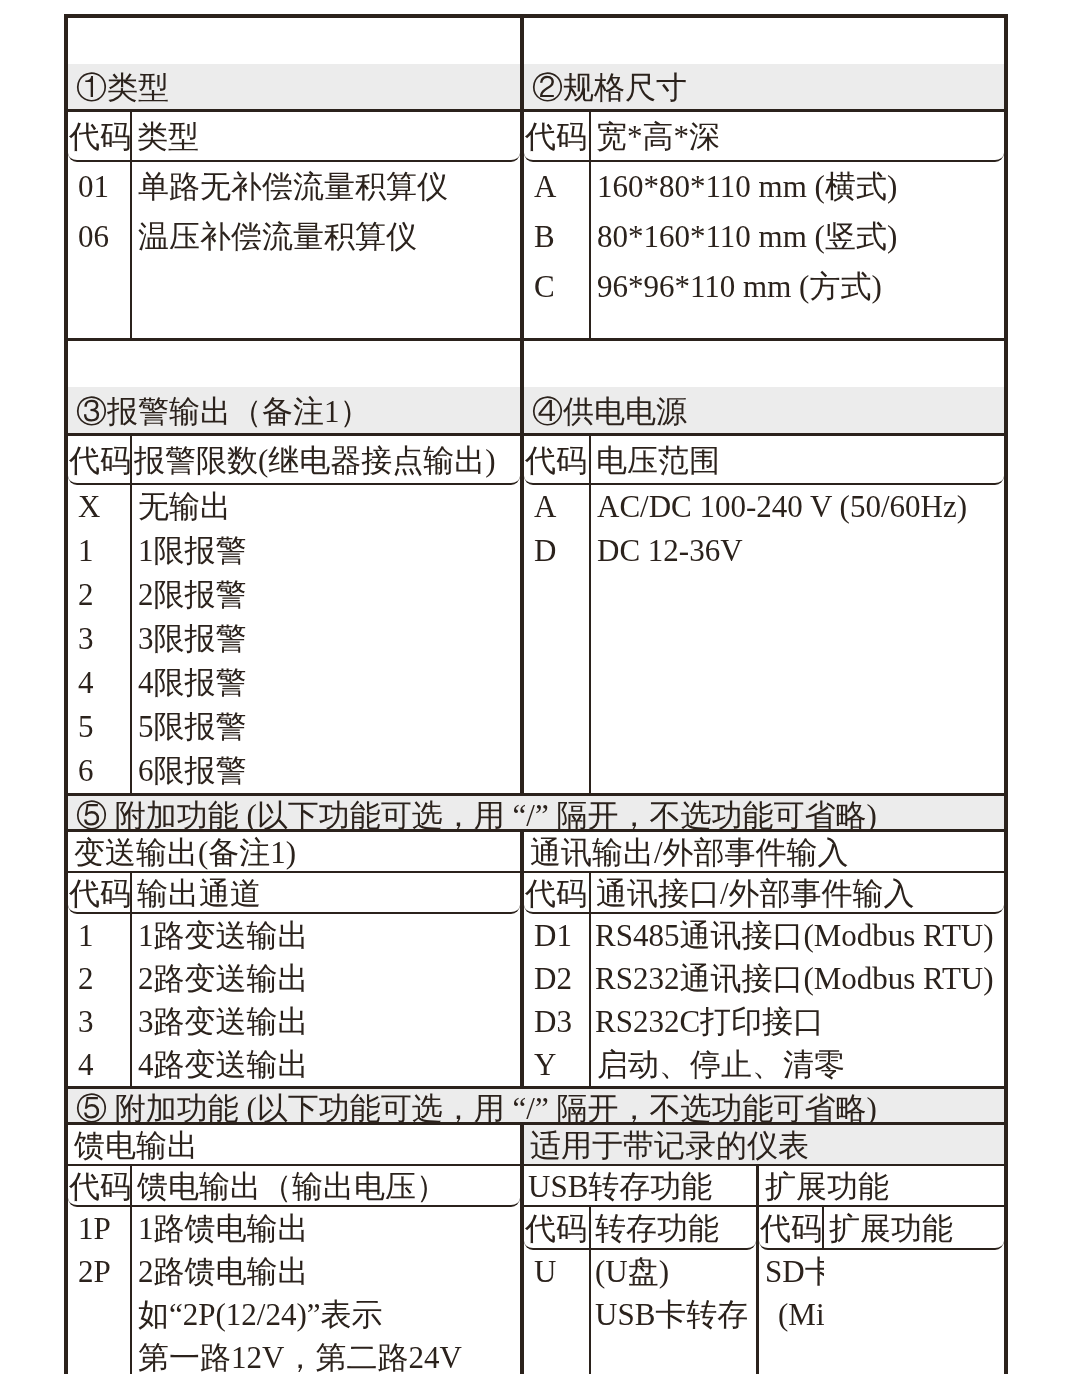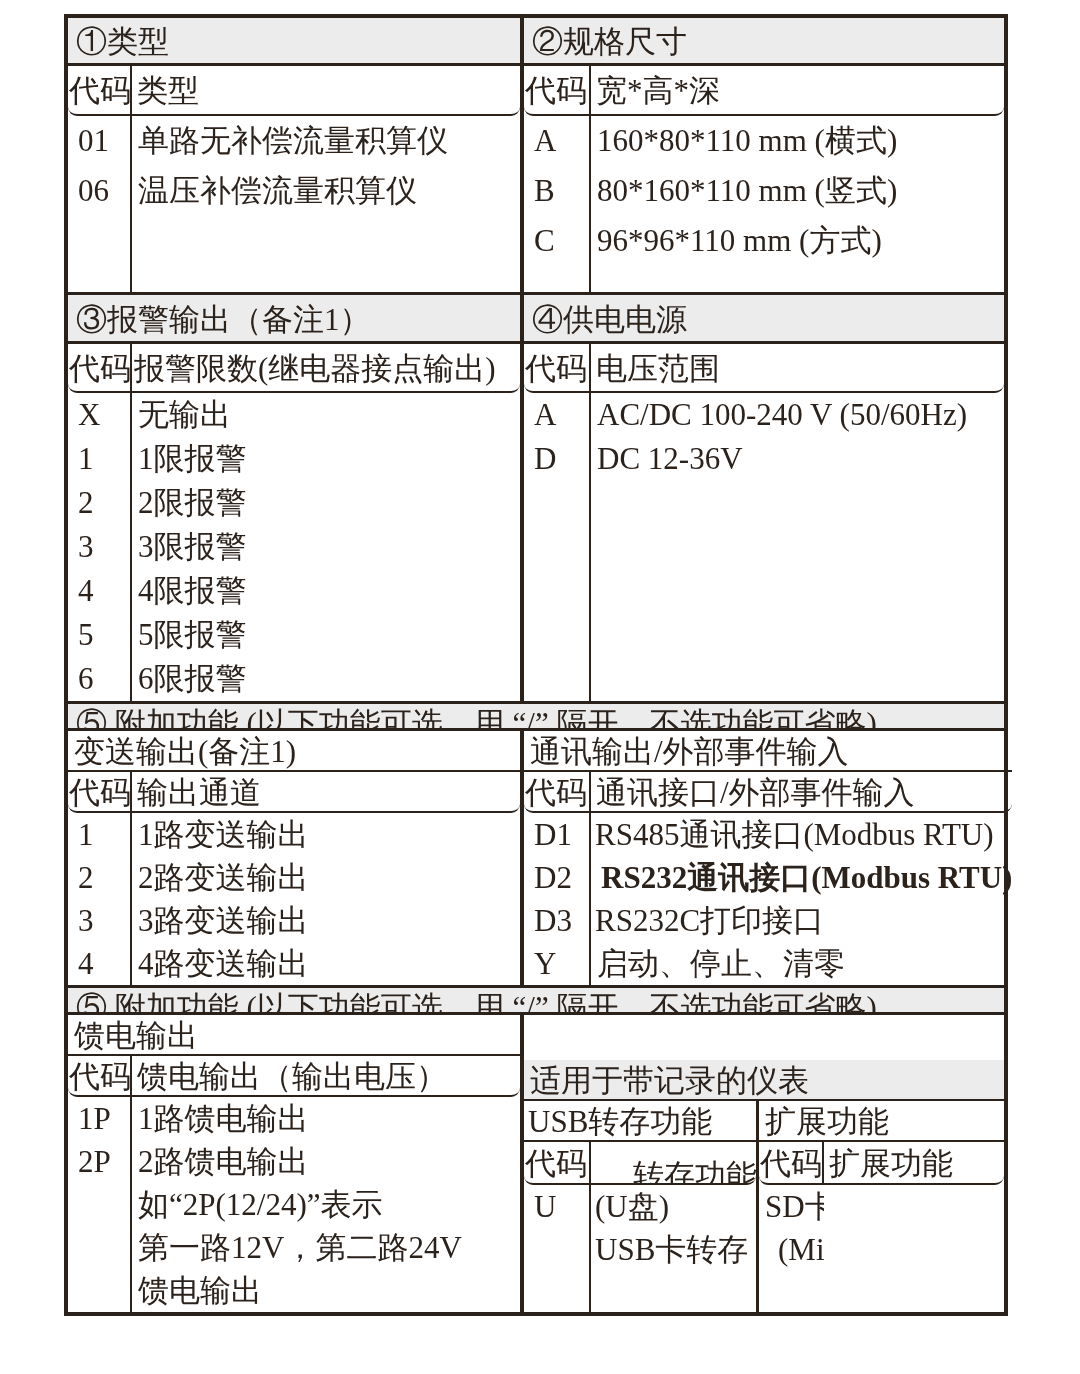--- a/index.html
+++ b/index.html
@@ -22,28 +22,28 @@
     background:var(--paper);
     font-size:31px;
   }
   .block{display:grid;grid-template-columns:452px 1fr;}
   .half{display:flex;flex-direction:column;}
   .half.right{border-left:4px solid var(--ink);}
   .sec-title{
     height:48px;line-height:48px;
     background:var(--band);
     border-bottom:3px solid var(--ink);
-    padding:0 8px;white-space:nowrap;overflow:hidden;
+    padding:0 8px;white-space:nowrap;overflow:hidden;margin-top:46px;
   }
   .sub-title{
     height:41px;line-height:41px;
     border-bottom:2px solid var(--ink);
     padding:0 6px;white-space:nowrap;overflow:hidden;
   }
-  .sub-title.gray{background:var(--band);margin-top:45px;}
+  .sub-title.gray{background:var(--band);}
   .subhead{
     display:grid;
     border-bottom:2px solid var(--ink);
     border-radius:9px;
   }
   .subhead>.ch{height:100%;line-height:inherit;white-space:nowrap;overflow:hidden;}
   .subhead>.ch.code{border-right:2px solid var(--ink);padding:0 1px;}
   .subhead>.ch.desc{padding:0 5px;}
   .cw64{grid-template-columns:64px 1fr;}
   .cw67{grid-template-columns:67px 1fr;}
@@ -61,21 +61,21 @@
   .b2 .tbody{height:308px;}
   .b2 .cell{height:44px;line-height:44px;}
   .b2 .sec-title{height:49px;line-height:49px;}
   .b3 .subhead{height:41px;line-height:41px;}
   .b3 .tbody{height:172px;}
   .b3 .cell{height:43px;line-height:43px;}
   .b4 .subhead{height:41px;line-height:41px;}
   .b4l .tbody{height:215px;}
   .b4 .cell{height:43px;line-height:43px;}
   .band5{
-    height:30px;line-height:39px;
+    height:39px;line-height:39px;
     background:var(--band);
     border-top:3px solid var(--ink);
     border-bottom:3px solid var(--ink);
     padding:0 8px;white-space:nowrap;overflow:hidden;
   }
   .bt3{border-top:3px solid var(--ink);}
   
   .duo{display:grid;grid-template-columns:232px 1fr;flex:1;}
   .duo .subcol{display:flex;flex-direction:column;}
   .duo .subcol.second{border-left:3px solid var(--ink);}
@@ -204,21 +204,21 @@
       </div>
       <div class="tbody cw67">
         <div class="codes">
           <div class="cell">D1</div>
           <div class="cell">D2</div>
           <div class="cell">D3</div>
           <div class="cell">Y</div>
         </div>
         <div class="descs">
           <div class="cell" style="padding-left:4px;">RS485通讯接口(Modbus RTU)</div>
-          <div class="cell" style="padding-left:10px;font-weight:bold;">RS232通讯接口(Modbus RTU)</div>
+          <div class="cell" style="padding-left:4px;">RS232通讯接口(Modbus RTU)</div>
           <div class="cell" style="padding-left:4px;">RS232C打印接口</div>
           <div class="cell" style="">启动、停止、清零</div>
         </div>
       </div>
     </div>
   </div>
 
   <div class="band5">⑤ 附加功能 (以下功能可选，用 “/” 隔开，不选功能可省略)</div>
 
   <div class="block b4">
@@ -245,21 +245,21 @@
         </div>
       </div>
     </div>
     <div class="half right b4">
       <div class="sub-title gray">适用于带记录的仪表</div>
       <div class="duo">
         <div class="subcol">
           <div class="sub-title" style="padding:0 4px;">USB转存功能</div>
           <div class="subhead cw67" style="height:43px;line-height:43px;">
             <div class="ch code">代码</div>
-            <div class="ch desc" style="padding:12px 4px;margin-left:38px;">转存功能</div>
+            <div class="ch desc" style="padding:0 4px;">转存功能</div>
           </div>
           <div class="tbody cw67">
             <div class="codes">
               <div class="cell">U</div>
             </div>
             <div class="descs">
               <div class="cell" style="padding-left:4px;">(U盘)</div>
               <div class="cell" style="padding-left:4px;">USB卡转存</div>
             </div>
           </div>

